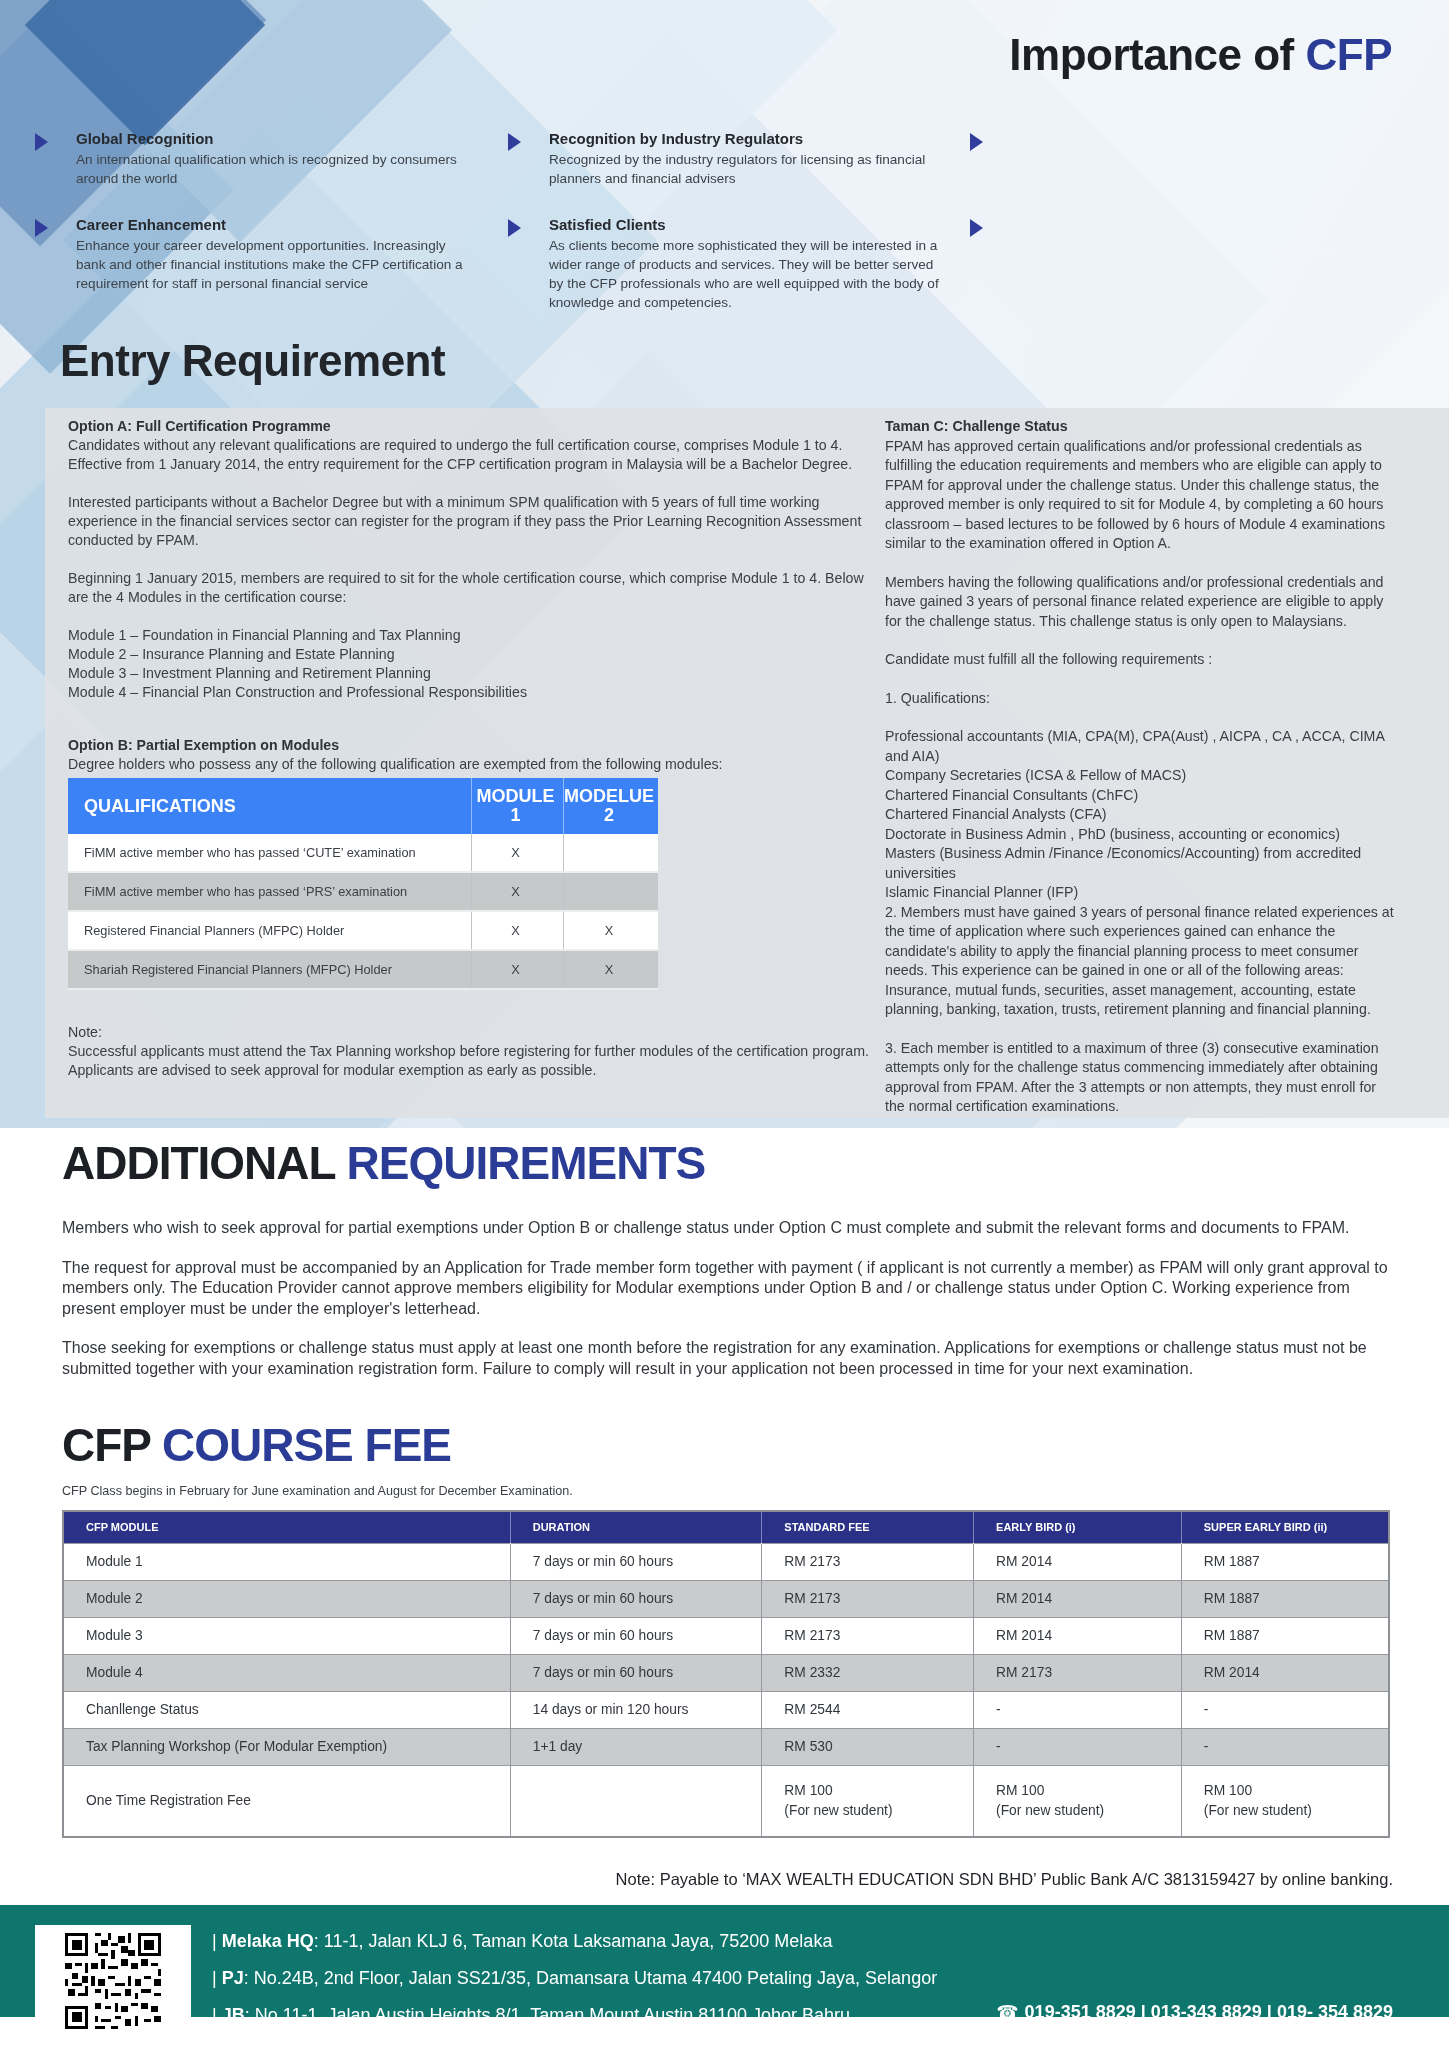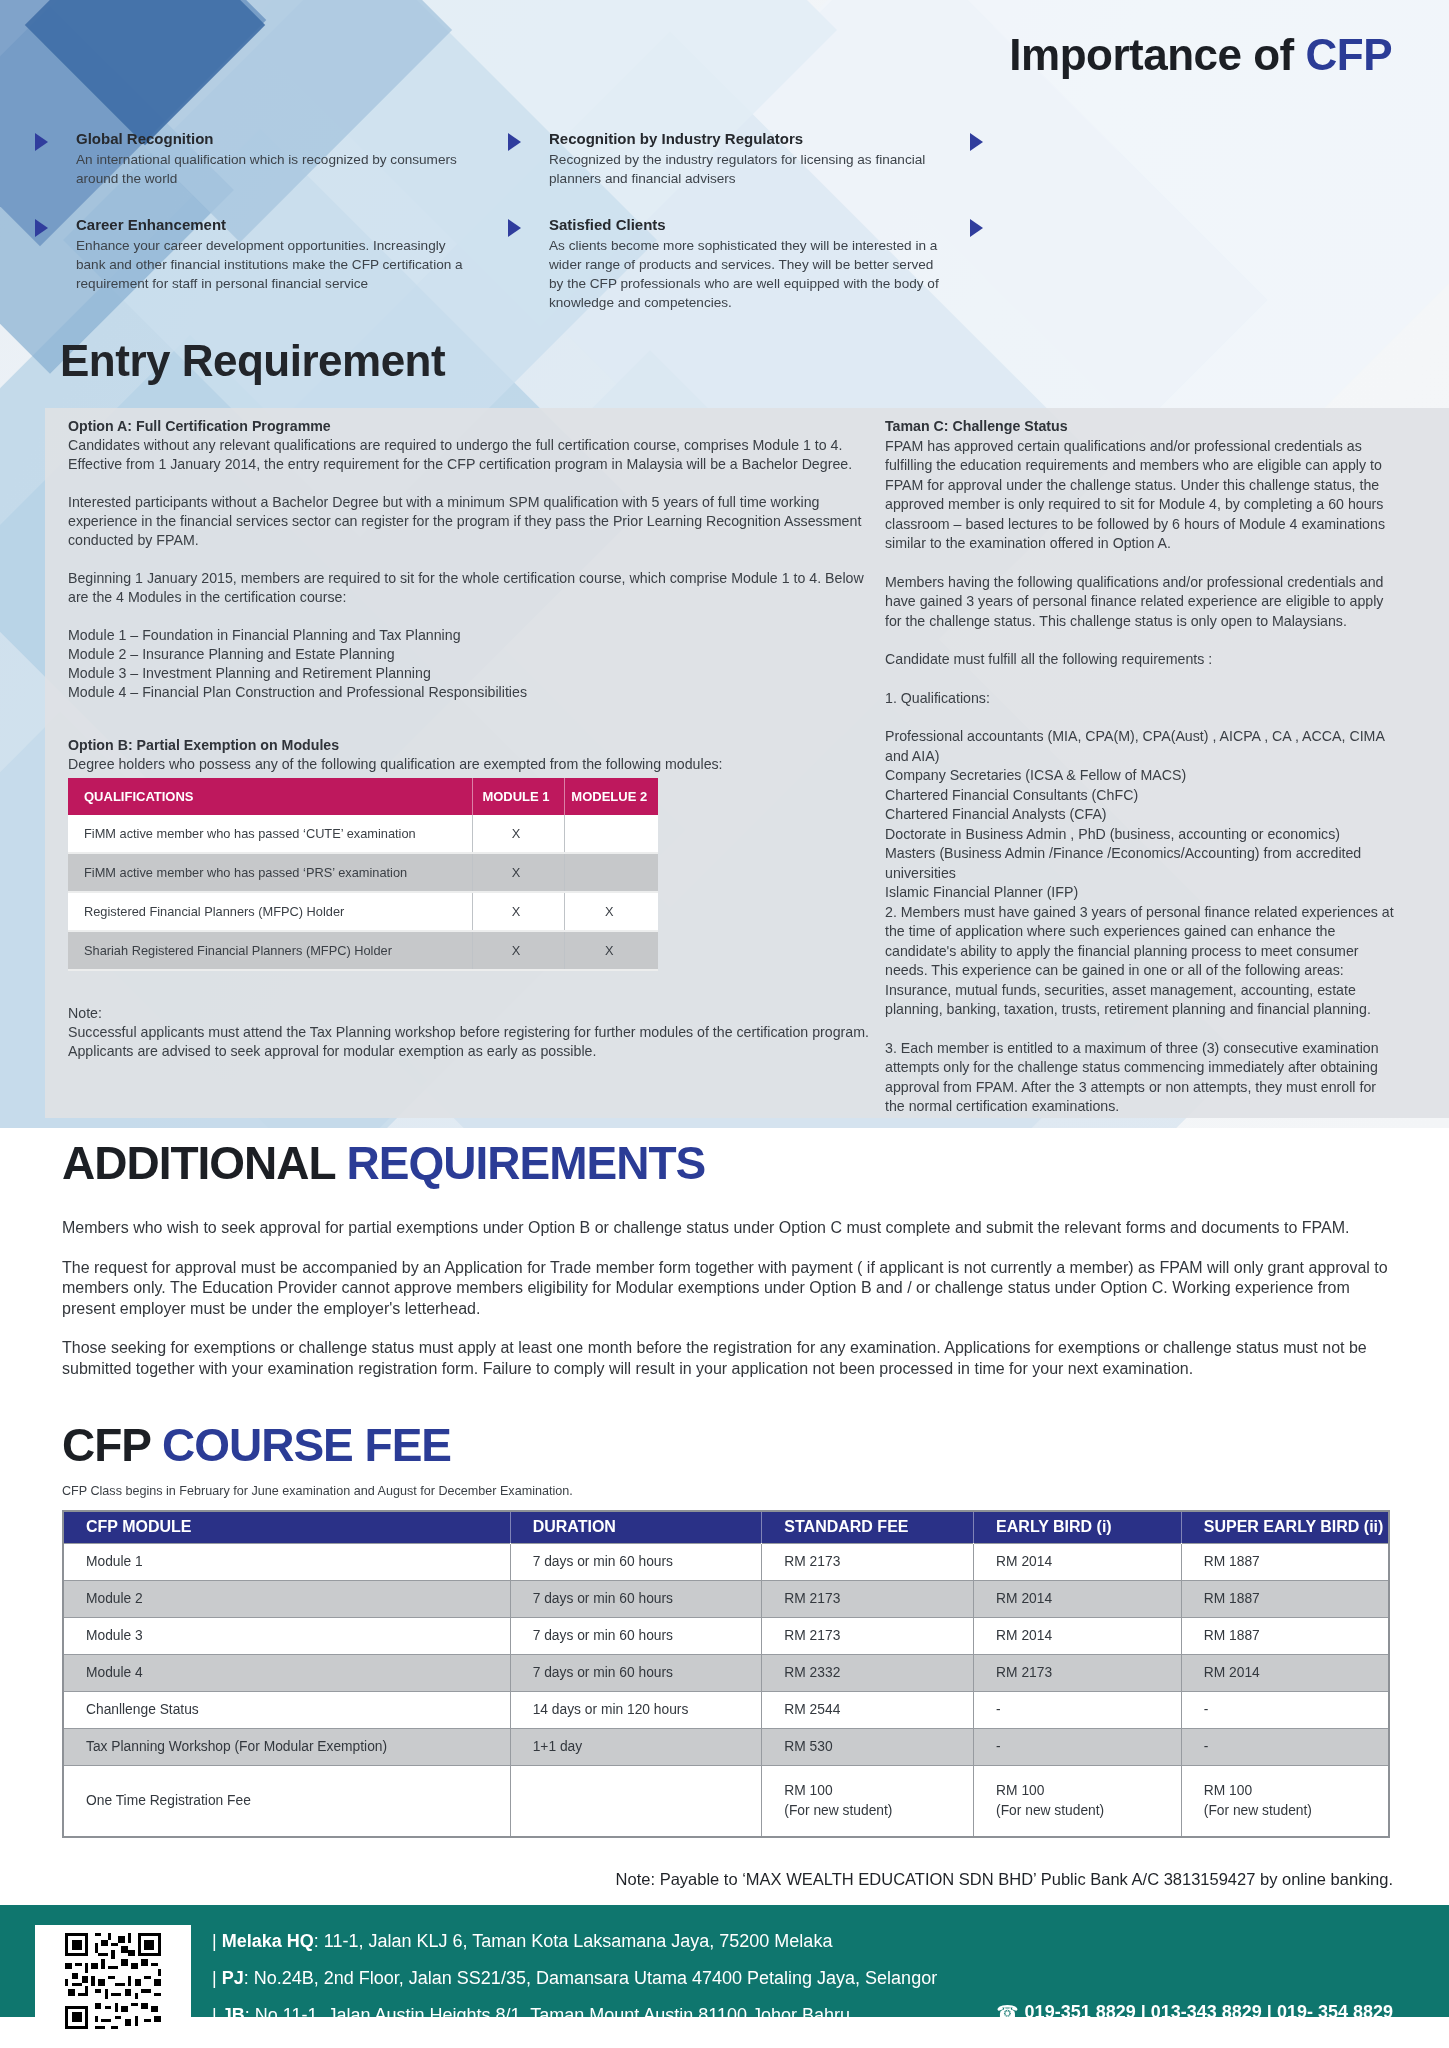--- a/index.html
+++ b/index.html
@@ -46,38 +46,38 @@
             line-height:19px;color:#3a3f45}
   .opt-right{position:absolute;left:840px;top:9px;width:512px;font-size:14.2px;
              line-height:19.5px;color:#3a3f45}
   .opt-title{font-weight:700;color:#2f3339}
   .pre{white-space:pre-line}
   .mb{margin-bottom:19px}
   .mb-lg{margin-bottom:34px}
   .mb-sm{margin-bottom:4px}
   
   .ex-table{width:590px;border-collapse:collapse;margin-bottom:33px}
-  .ex-table th{background:#be185d;color:#fff;font-size:13px;font-weight:700;
+  .ex-table th{background:#3b82f6;color:#fff;font-size:18px;font-weight:700;
                text-align:left;padding:9px 4px 9px 16px;border-right:1px solid rgba(255,255,255,.45)}
   .ex-table th.c,.ex-table td.c{text-align:center;padding-left:0}
   .ex-table td{font-size:12.8px;color:#3a3f45;padding:9px 4px 9px 16px;
                border-right:1px solid #bfc3c7;border-bottom:2px solid #eceded;background:#fff}
   .ex-table tr:nth-child(even) td{background:#c6c8ca}
   .ex-table th:last-child,.ex-table td:last-child{border-right:none}
   
   .add{position:absolute;left:62px;top:1136px;width:1332px}
   .add h2,.fee-h2{font-size:46px;font-weight:800;letter-spacing:-1px;color:#1c1f24}
   .add h2{margin-bottom:28px}
   .add p{font-size:16px;line-height:20.5px;color:#33373c;margin-bottom:19px}
   
   .fee-h2{position:absolute;left:62px;top:1418px}
   .fee-intro{position:absolute;left:62px;top:1484px;font-size:12.6px;color:#3a3f45}
   .fee-table{position:absolute;left:62px;top:1510px;width:1328px;border-collapse:collapse;
              border:2px solid #8d9196}
-  .fee-table th{background:#2a3187;color:#fff;font-size:16px;font-weight:700;text-align:left;
+  .fee-table th{background:#2a3187;color:#fff;font-size:11px;font-weight:700;text-align:left;
                 height:32px;padding-left:22px;border-right:1px solid rgba(255,255,255,.4)}
   .fee-table td{font-size:13.8px;color:#33383e;height:37px;padding-left:22px;background:#fff;
                 border:1px solid #979ba0;vertical-align:middle}
   .fee-table tr:nth-child(even) td{background:#c9cbcd}
   .fee-table tr.tall td{height:72px;line-height:20px}
   
   .payment-note{position:absolute;right:56px;top:1870px;font-size:16.5px;color:#1f2227}
   
   .footer{position:absolute;left:0;top:1905px;width:1449px;height:112px;background:#0f766e}
   .qr-box{position:absolute;left:35px;top:20px;width:156px;height:112px;background:#fff;

